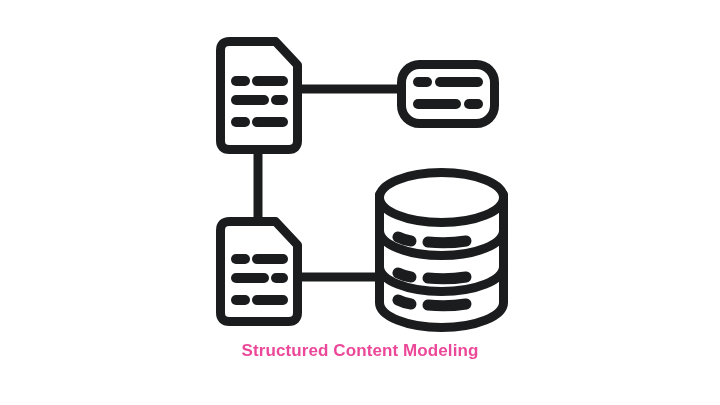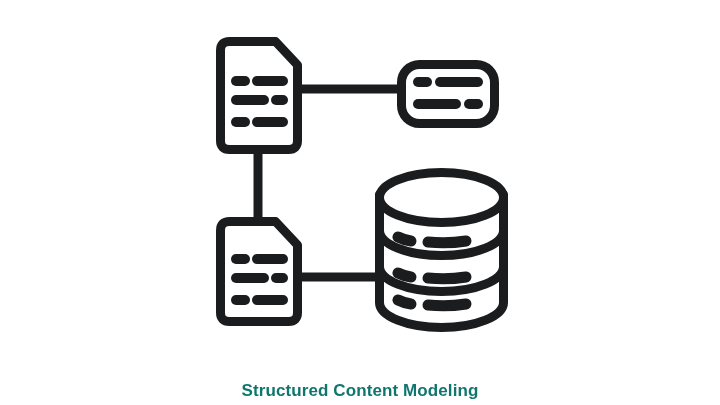--- a/index.html
+++ b/index.html
@@ -31,24 +31,23 @@
   #caption {
     position: absolute;
     left: 0;
     top: 340px;
     width: 720px;
     text-align: center;
     font-family: "Liberation Sans", sans-serif;
     font-size: 17px;
     font-weight: bold;
     letter-spacing: 0.1px;
-    color: #0f766e;
+    color: #ec4899;
     line-height: 22px;
     white-space: nowrap;
-    margin-top: 40px;
   }
 </style>
 </head>
 <body>
 
 <div id="stage">
 
   <svg id="diagram-svg" viewBox="0 0 720 405" xmlns="http://www.w3.org/2000/svg">
 
     <g stroke="#1a1c1d" stroke-width="9" stroke-linecap="butt" fill="none">

